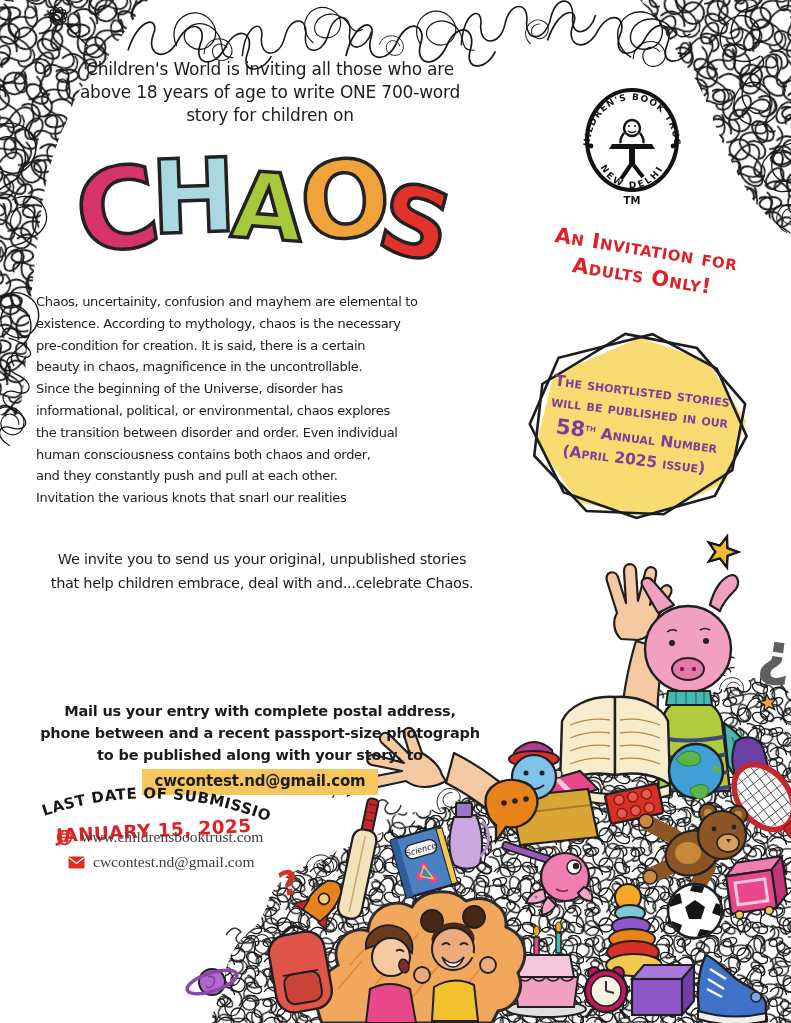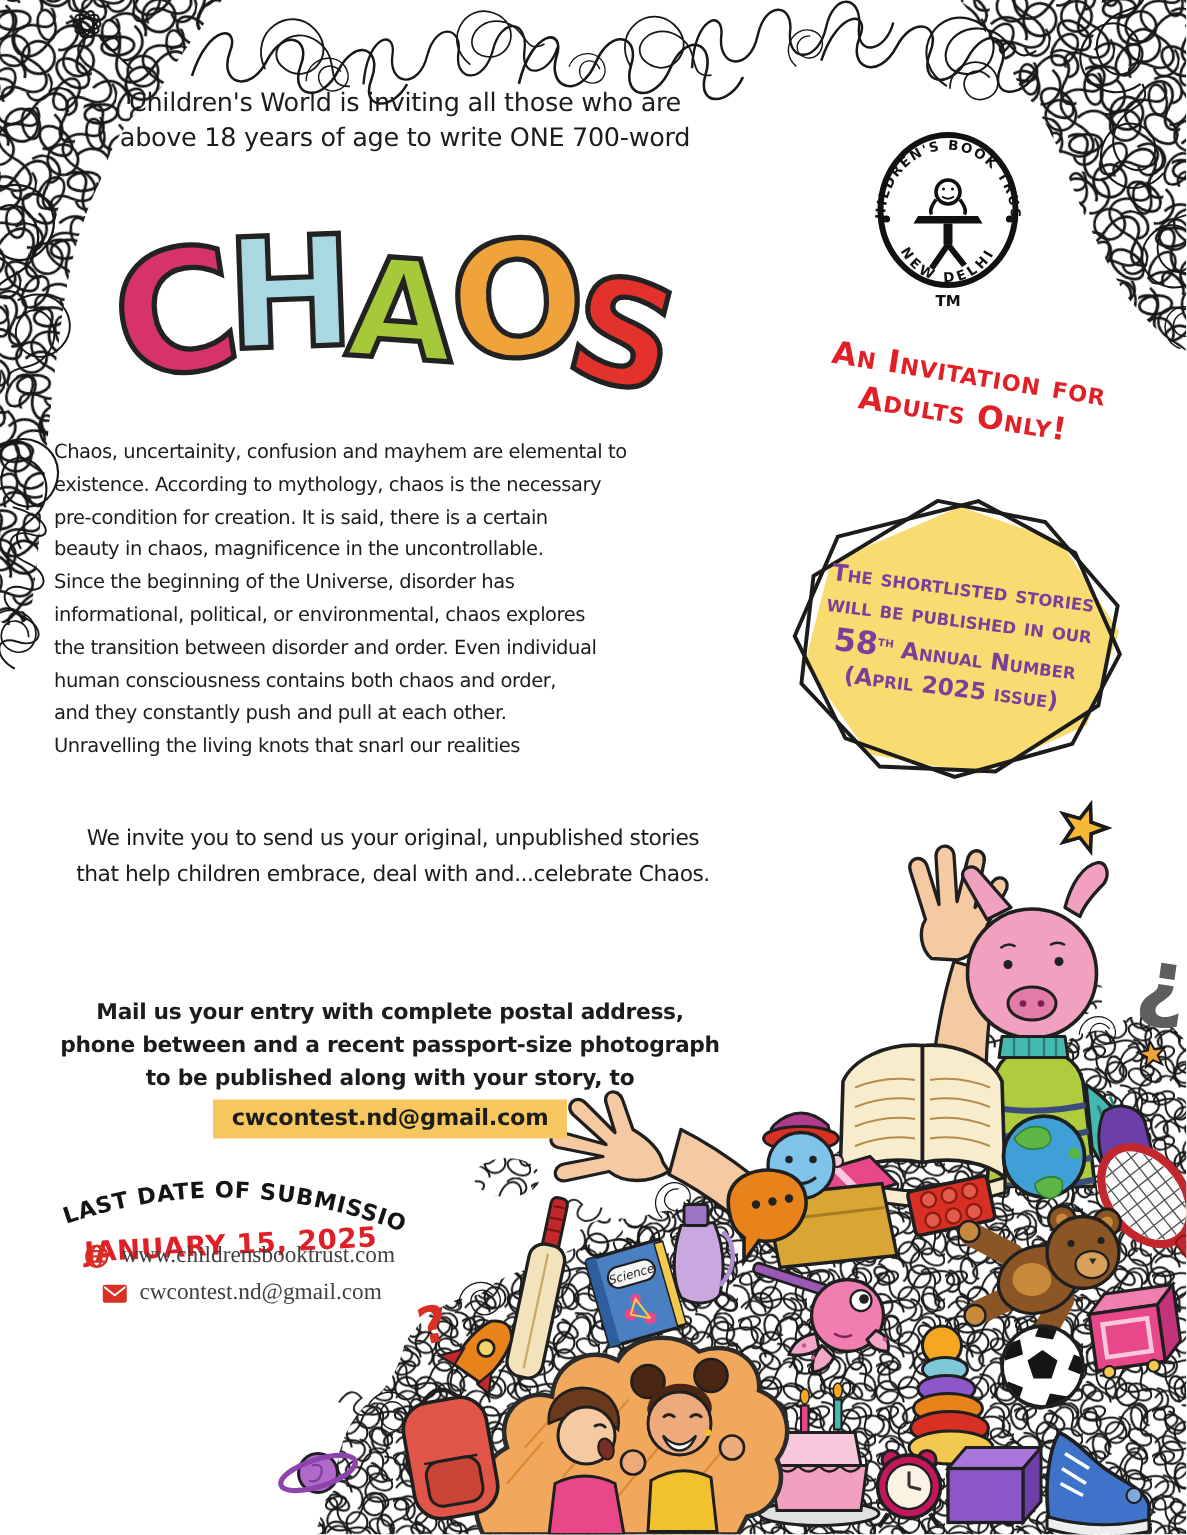--- a/index.html
+++ b/index.html
@@ -21,21 +21,21 @@
               font-weight:bold;font-size:21px;line-height:27px;font-variant:small-caps;letter-spacing:.5px}
   .badge{left:513px;top:325px;width:250px;height:202px}
   .badge svg{position:absolute;inset:0}
   .badge-text{position:absolute;inset:0;display:flex;flex-direction:column;justify-content:center;align-items:center;
               transform:rotate(7deg);font-variant:small-caps;font-weight:bold;font-size:15.5px;line-height:21px;text-align:center}
   .badge-num{font-size:21px}
   .badge-text sup{font-size:10px}
   .paragraph{left:36px;top:291px;width:452px;text-align:left;font-size:13px;line-height:21.8px;letter-spacing:-0.3px}
   .paragraph div,.invite div{white-space:nowrap}
   .invite{left:36px;top:547px;width:452px;text-align:center;font-size:14.5px;line-height:24px;letter-spacing:-0.3px}
-  .mail{left:40px;top:664px;width:440px;text-align:center;font-size:14.5px;line-height:22px;font-weight:bold;letter-spacing:-0.2px}
+  .mail{left:40px;top:700px;width:440px;text-align:center;font-size:14.5px;line-height:22px;font-weight:bold;letter-spacing:-0.2px}
   .mail div{white-space:nowrap}
   .email-hl{display:inline-block;margin-top:3px;padding:1px 12px 3px;font-weight:bold;font-size:15px}
   .arch{left:38px;top:776px;width:240px;height:56px}
   .date{left:56px;top:820px;font-size:18.5px;font-weight:bold;letter-spacing:.4px;transform:rotate(-3deg)}
   .contacts{left:56px;top:828px;font-family:"Liberation Serif",serif;font-size:15.5px;color:#404040}
   .c-row{display:flex;align-items:center;gap:8px;margin-bottom:7px}
   .c-row.indent{margin-left:12px}
 </style>
 </head>
 <body>
@@ -402,20 +402,21 @@
 
       <use href="#star5" transform="translate(552,7) rotate(18) scale(1.05)" fill="#F5B936" stroke="#1a1a1a" stroke-width="2"></use>
       <use href="#star5" transform="translate(598,158) rotate(-10) scale(0.62)" fill="#F0A33B" stroke="#1a1a1a" stroke-width="2.2"></use>
       <text x="590" y="128" font-size="58" font-weight="bold" fill="#5E5E5E" font-family="DejaVu Sans,sans-serif" transform="rotate(8 600 100)">¿</text>
     </g>
   </svg>
 
   <div class="txt intro">
     <div>Children's World is inviting all those who are</div>
     <div>above 18 years of age to write ONE 700-word</div>
+    <div>story for children on</div>
   </div>
 
   <div class="txt chaos">
     <span class="l0" style="color: rgb(214, 51, 108);">C</span>
     <span class="l1" style="color: rgb(169, 216, 224);">H</span>
     <span class="l2" style="color: rgb(166, 201, 60);">A</span>
     <span class="l3" style="color: rgb(240, 163, 59);">O</span>
     <span class="l4" style="color: rgb(226, 50, 43);">S</span>
   </div>
 
@@ -470,21 +471,21 @@
   <div class="txt paragraph">
     <div>Chaos, uncertainity, confusion and mayhem are elemental to</div>
     <div>existence. According to mythology, chaos is the necessary</div>
     <div>pre-condition for creation. It is said, there is a certain</div>
     <div>beauty in chaos, magnificence in the uncontrollable.</div>
     <div>Since the beginning of the Universe, disorder has</div>
     <div>informational, political, or environmental, chaos explores</div>
     <div>the transition between disorder and order. Even individual</div>
     <div>human consciousness contains both chaos and order,</div>
     <div>and they constantly push and pull at each other.</div>
-    <div>Unravelling the living knots that snarl our realities</div>
+    <div>Invitation the various knots that snarl our realities</div>
   </div>
 
   <div class="txt invite">
     <div>We invite you to send us your original, unpublished stories</div>
     <div>that help children embrace, deal with and...celebrate Chaos.</div>
   </div>
 
   <div class="txt mail">
     <div>Mail us your entry with complete postal address,</div>
     <div>phone between and a recent passport-size photograph</div>

